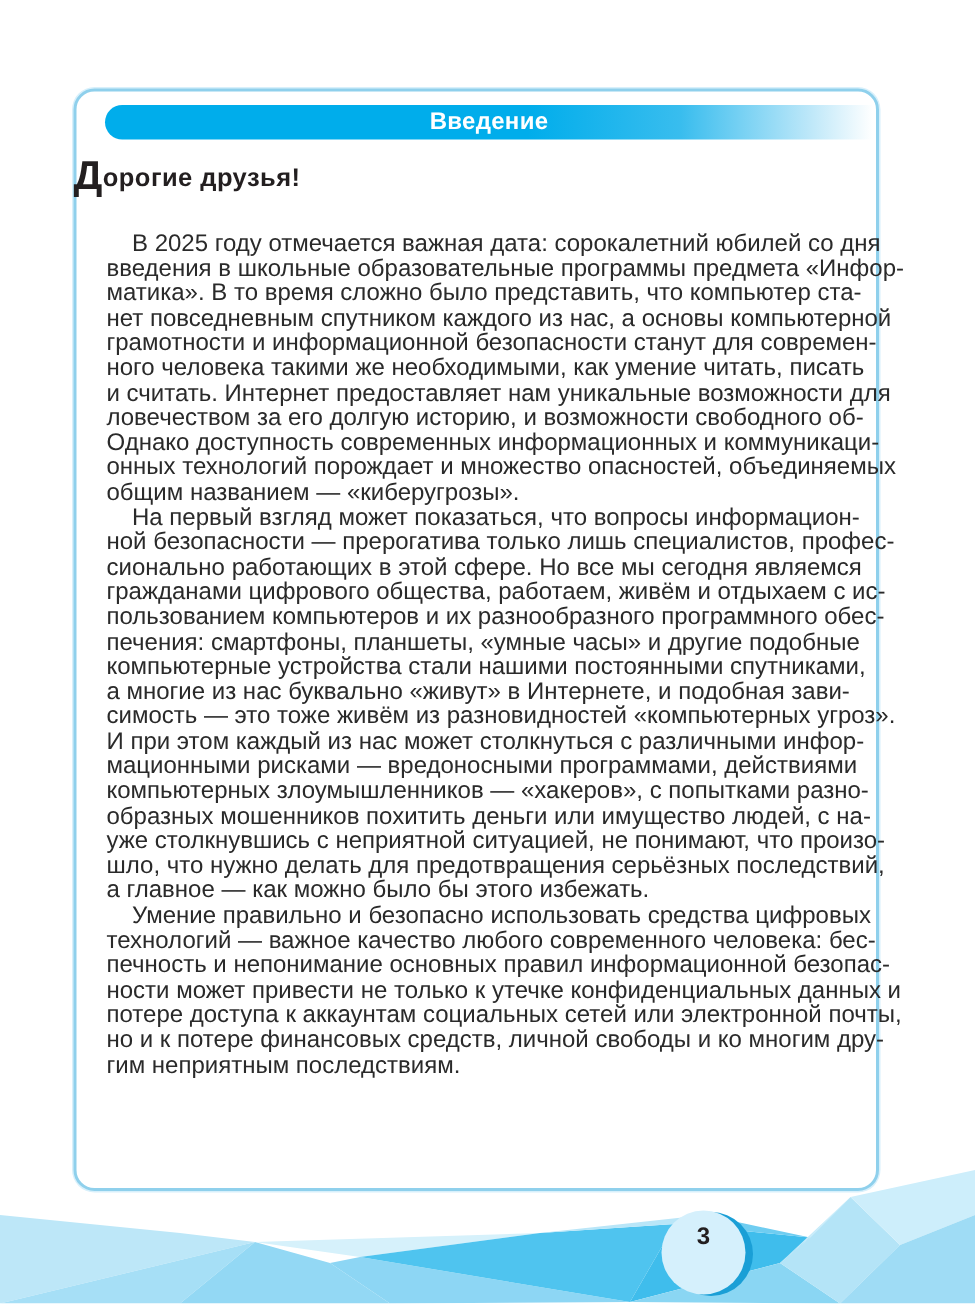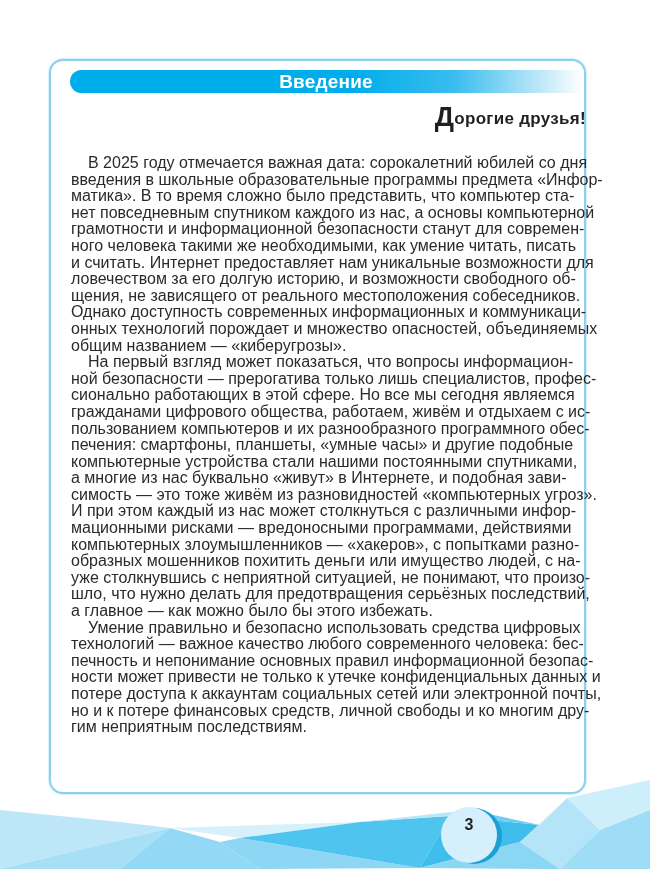--- a/index.html
+++ b/index.html
@@ -45,29 +45,29 @@
     }
     .section-title {
       position: absolute;
       left: 0;
       top: 0;
       width: 100%;
       line-height: 23px;
       text-align: center;
       color: #ffffff;
       font-weight: bold;
-      font-size: 19px;
+      font-size: 16px;
       letter-spacing: 0.2px;
     }
     .greeting {
       position: absolute;
       left: 49px;
       top: 104px;
       width: 537px;
-      text-align: right;
+      text-align: left;
       font-weight: bold;
       font-size: 17px;
       color: #231f20;
       letter-spacing: 0.3px;
     }
     .greeting .dropcap {
       font-size: 27px;
       line-height: 1;
       vertical-align: -2px;
     }
@@ -141,21 +141,20 @@
 <div class="body-text">
   <div>
     <span class="line first">В 2025 году отмечается важная дата: сорокалетний юбилей со дня</span>
     <span class="line">введения в школьные образовательные программы предмета «Инфор-</span>
     <span class="line">матика». В то время сложно было представить, что компьютер ста-</span>
     <span class="line">нет повседневным спутником каждого из нас, а основы компьютерной</span>
     <span class="line">грамотности и информационной безопасности станут для современ-</span>
     <span class="line">ного человека такими же необходимыми, как умение читать, писать</span>
     <span class="line">и считать. Интернет предоставляет нам уникальные возможности для</span>
     <span class="line">ловечеством за его долгую историю, и возможности свободного об-</span>
-    <span class="line">щения, не зависящего от реального местоположения собеседников.</span>
     <span class="line">Однако доступность современных информационных и коммуникаци-</span>
     <span class="line">онных технологий порождает и множество опасностей, объединяемых</span>
     <span class="line last">общим названием — «киберугрозы».</span>
   </div>
   <div>
     <span class="line first">На первый взгляд может показаться, что вопросы информацион-</span>
     <span class="line">ной безопасности — прерогатива только лишь специалистов, профес-</span>
     <span class="line">сионально работающих в этой сфере. Но все мы сегодня являемся</span>
     <span class="line">гражданами цифрового общества, работаем, живём и отдыхаем с ис-</span>
     <span class="line">пользованием компьютеров и их разнообразного программного обес-</span>

